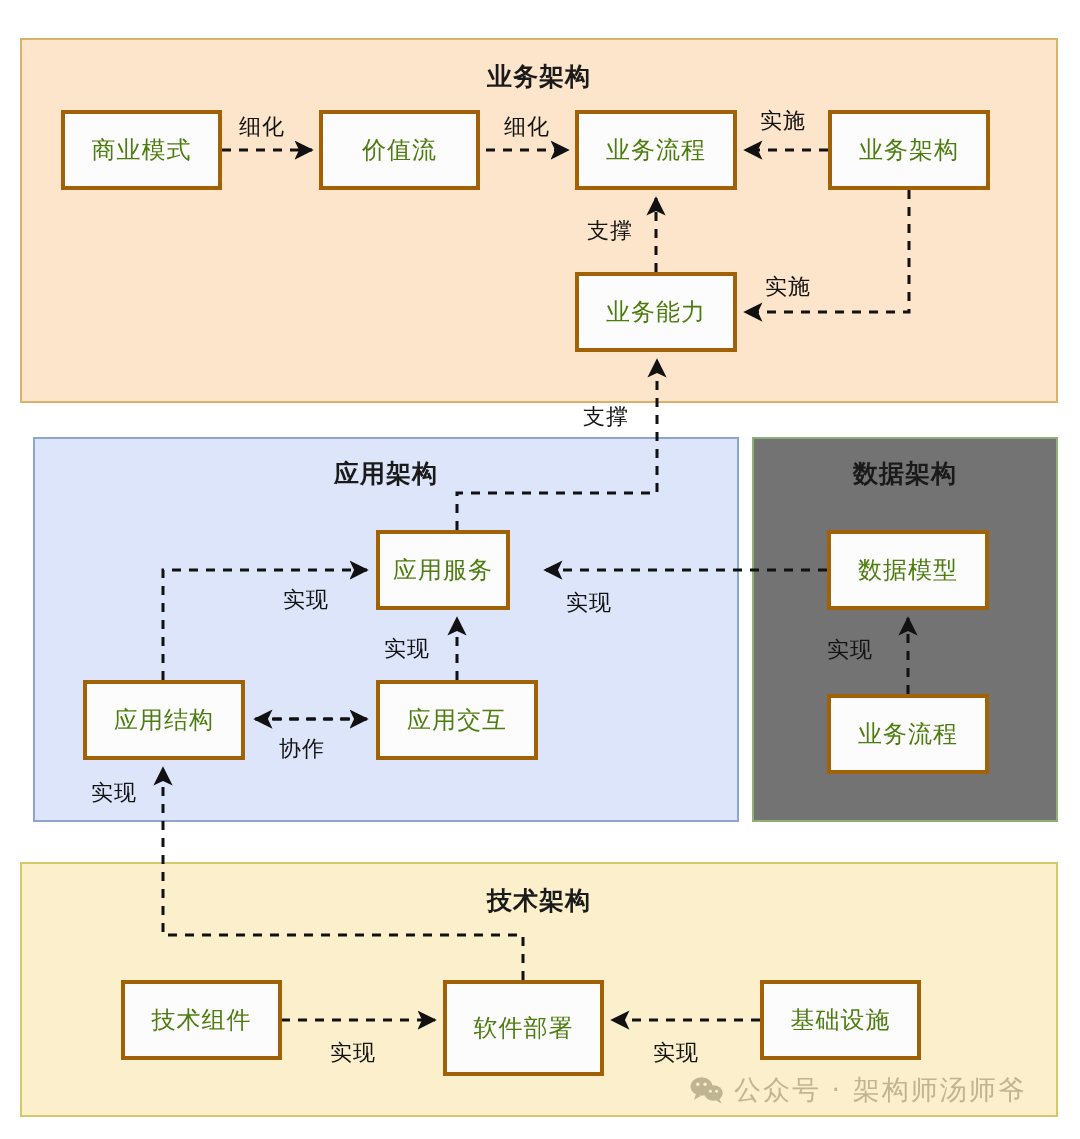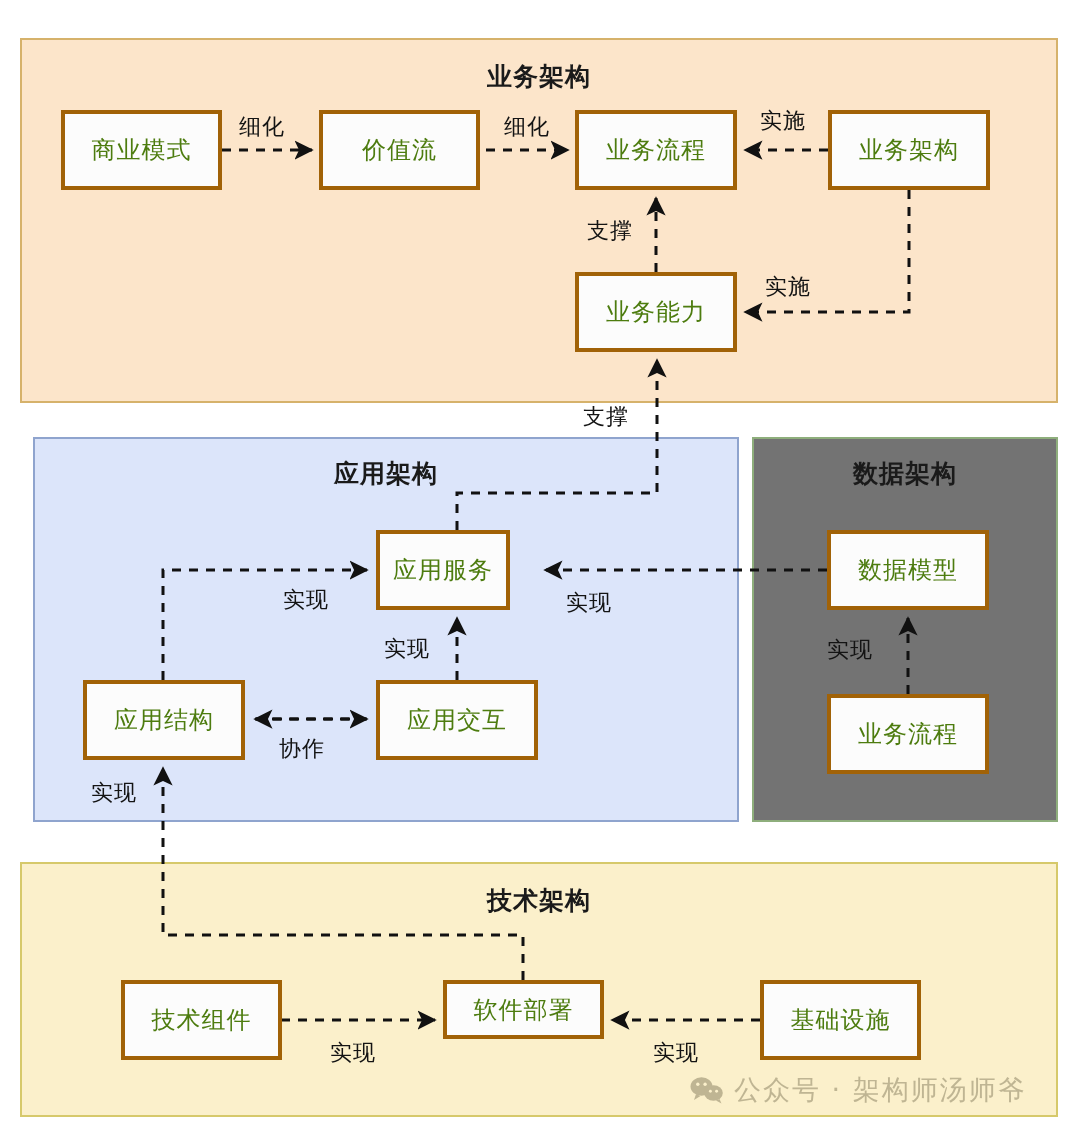--- a/index.html
+++ b/index.html
@@ -165,21 +165,21 @@
   <div class="node" style="left:575px; top:272px; width:162px; height:80px;">业务能力</div>
 
   <div class="node" style="left:376px; top:530px; width:134px; height:80px;text-align:right;">应用服务</div>
   <div class="node" style="left:83px;  top:680px; width:162px; height:80px;">应用结构</div>
   <div class="node" style="left:376px; top:680px; width:162px; height:80px;">应用交互</div>
 
   <div class="node" style="left:827px; top:530px; width:162px; height:80px;">数据模型</div>
   <div class="node" style="left:827px; top:694px; width:162px; height:80px;">业务流程</div>
 
   <div class="node" style="left:121px; top:980px; width:161px; height:80px;">技术组件</div>
-  <div class="node" style="left:443px; top:980px; width:161px; height:59px;font-family:Liberation Mono, monospace;">软件部署</div>
+  <div class="node" style="left:443px; top:980px; width:161px; height:96px;font-family:Liberation Mono, monospace;">软件部署</div>
   <div class="node" style="left:760px; top:980px; width:161px; height:80px;">基础设施</div>
 
   <div class="edge-label" style="left:239px; top:112px;">细化</div>
   <div class="edge-label" style="left:504px; top:112px;">细化</div>
   <div class="edge-label" style="left:760px; top:106px;">实施</div>
   <div class="edge-label" style="left:587px; top:216px;">支撑</div>
   <div class="edge-label" style="left:765px; top:272px;">实施</div>
   <div class="edge-label" style="left:583px; top:402px;">支撑</div>
   <div class="edge-label" style="left:283px; top:585px;">实现</div>
   <div class="edge-label" style="left:384px; top:634px;">实现</div>

